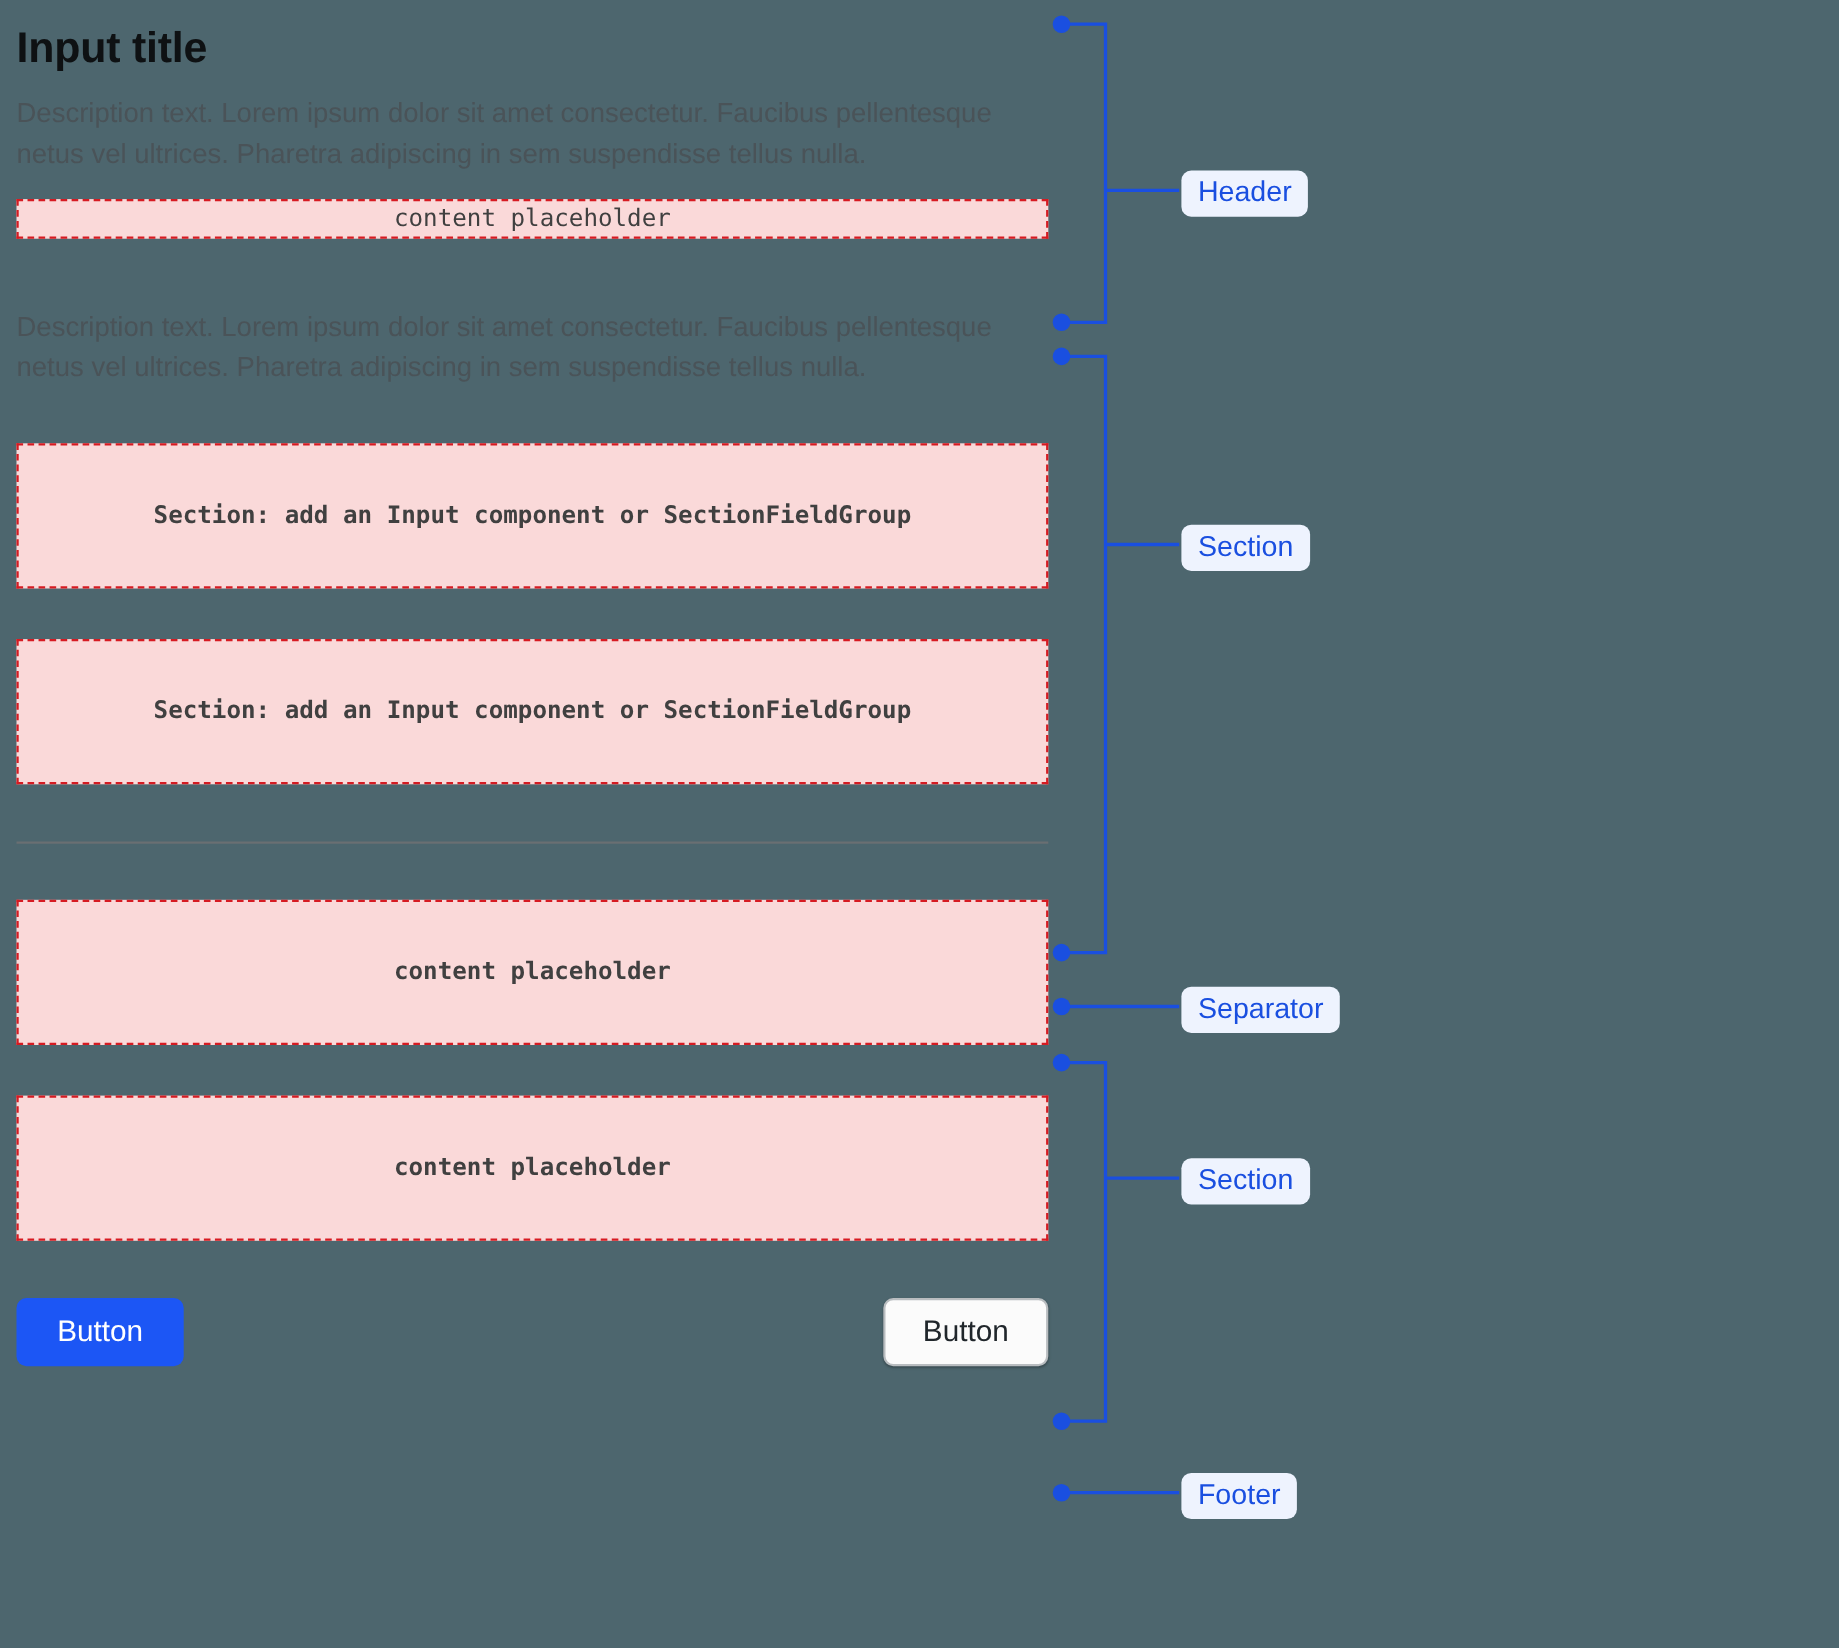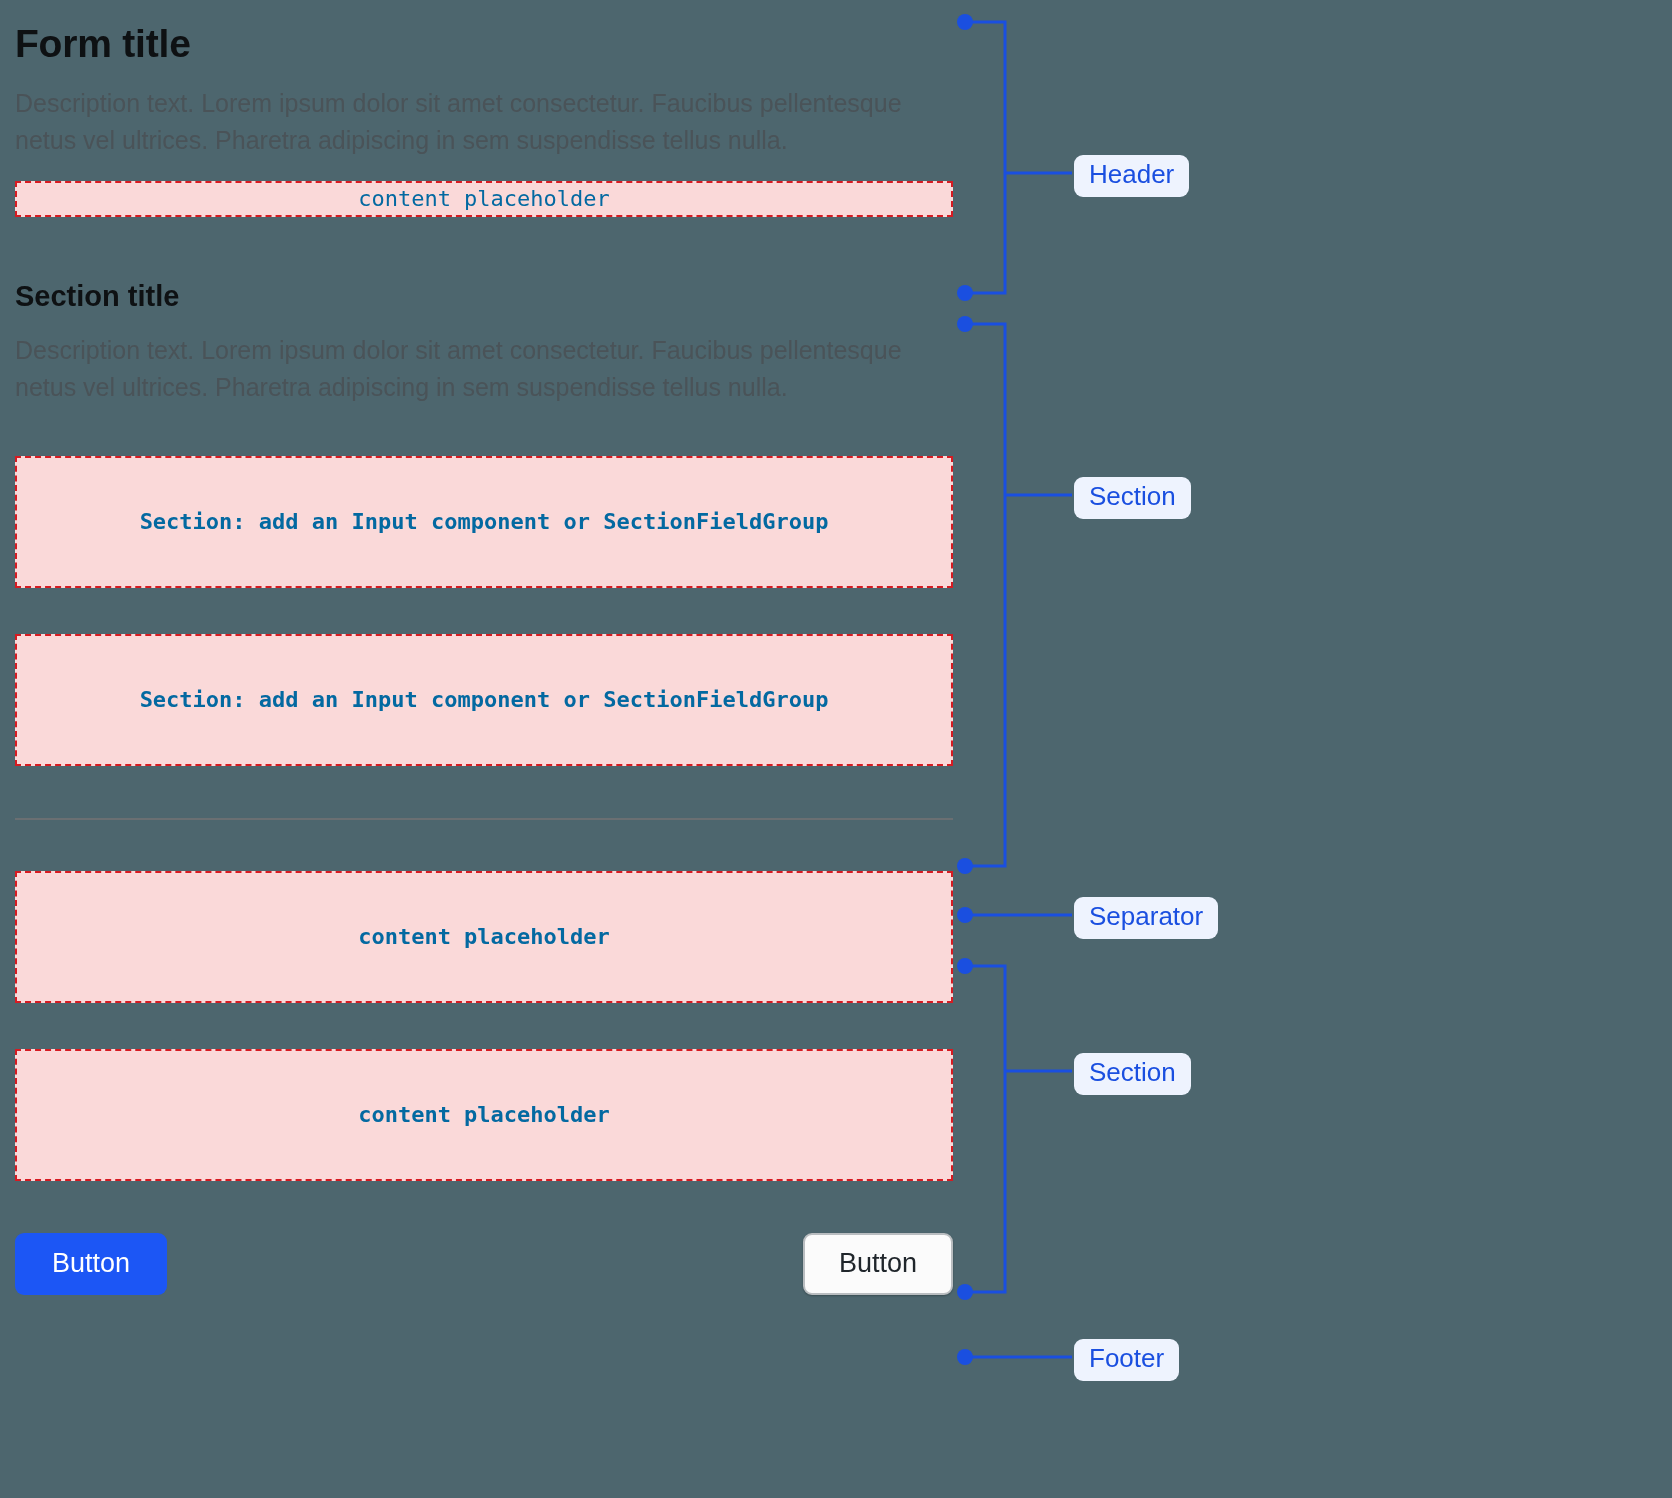--- a/index.html
+++ b/index.html
@@ -47,21 +47,21 @@
     color: #0e1113;
     margin: 0;
     line-height: 1.2;
   }
 
   
   .ph {
     box-sizing: border-box;
     border: 2px dashed #d61b22;
     background: #fad9d9;
-    color: #0369a1;
+    color: #404040;
     font-family: "DejaVu Sans Mono", monospace;
     font-size: 22px;
     display: flex;
     align-items: center;
     justify-content: center;
     text-align: center;
   }
   .ph-slim   { height: 36px; }
   .ph-tall   { height: 132px; font-weight: bold; }
 
@@ -127,29 +127,28 @@
     cursor: default;
     line-height: 1.1;
   }
 </style>
 </head>
 <body>
 
 <div class="form-col">
 
   <div>
-    <h1 class="form-title">Form title</h1>
+    <h1 class="form-title">Input title</h1>
 
     <p class="desc">Description text. Lorem ipsum dolor sit amet consectetur. Faucibus pellentesque netus vel ultrices. Pharetra adipiscing in sem suspendisse tellus nulla.</p>
 
     <div class="ph ph-slim" style="margin-top:22px;">content placeholder</div>
   </div>
 
   <div style="margin-top:62px;">
-    <h2 class="section-title">Section title</h2>
 
     <p class="desc">Description text. Lorem ipsum dolor sit amet consectetur. Faucibus pellentesque netus vel ultrices. Pharetra adipiscing in sem suspendisse tellus nulla.</p>
 
     <div class="ph ph-tall" style="margin-top:50px;">Section: add an Input component or SectionFieldGroup</div>
 
     <div class="ph ph-tall" style="margin-top:46px;">Section: add an Input component or SectionFieldGroup</div>
   </div>
 
   <div class="separator" style="margin-top:52px;"></div>
 

